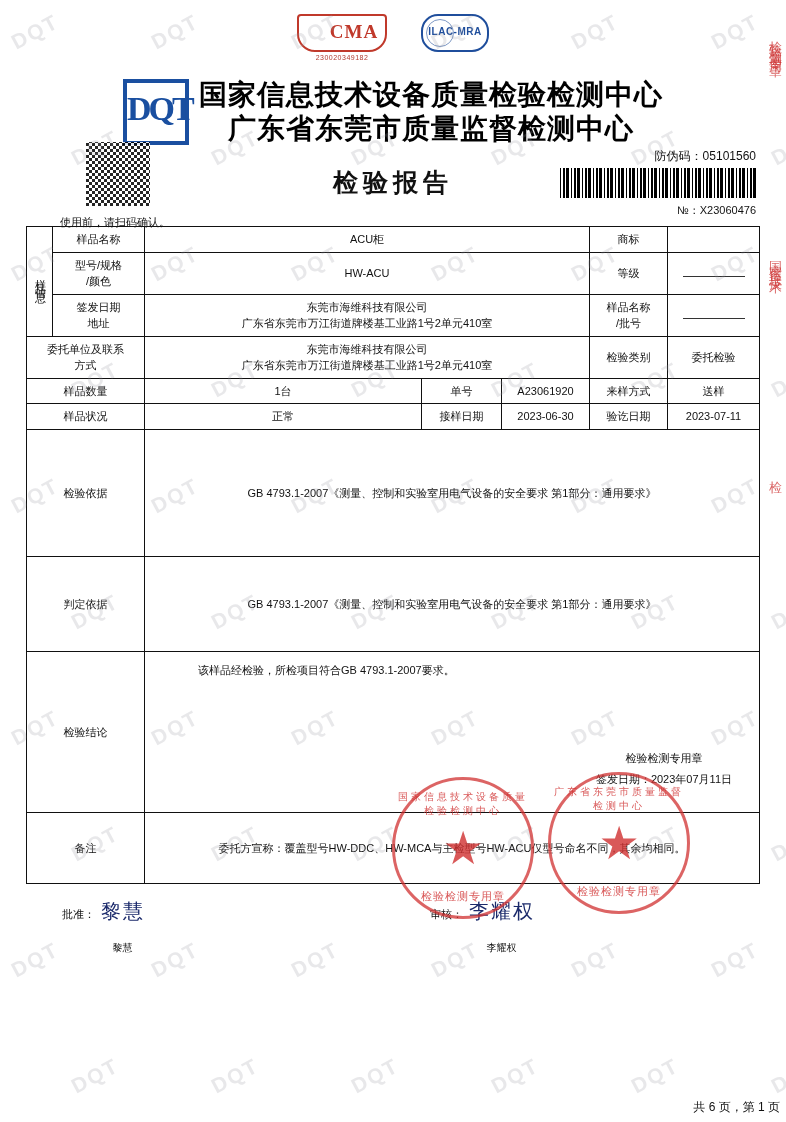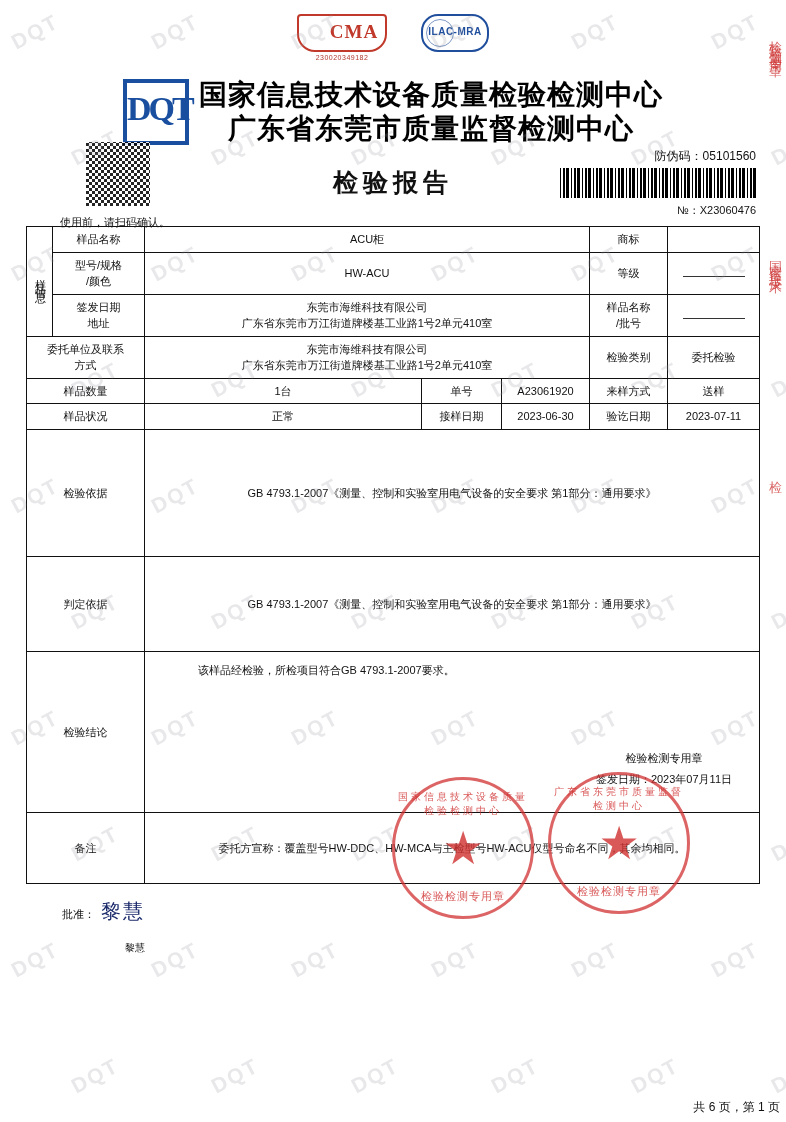--- a/index.html
+++ b/index.html
@@ -319,21 +319,21 @@
   
   .sign-row {
     position: relative;
     height: 70px;
     margin-top: 14px;
     font-size: 11px;
   }
   .sign-cell {
     position: absolute;
     top: 0;
-    text-align: right;
+    text-align: center;
   }
   #sign-approve { left: 36px; }
   #sign-review  { left: 404px; }
   #sign-edit    { left: 588px; }
   .sign-label { display: inline-block; }
   .handwrite {
     font-family: "Liberation Serif", serif;
     font-size: 20px;
     color: #1b2a6b;
     margin-left: 6px;
@@ -558,20 +558,24 @@
       <td colspan="5" class="val-left">委托方宣称：覆盖型号HW-DDC、HW-MCA与主检型号HW-ACU仅型号命名不同，其余均相同。</td>
     </tr>
   </tbody>
     </table>
 
   <div class="sign-row">
     <div class="sign-cell" id="sign-approve">
       <span class="sign-label">批准：</span><span class="handwrite">黎慧</span>
       <div class="sign-name">黎慧</div>
     </div>
+    <div class="sign-cell" id="sign-review">
+      <span class="sign-label">审核：</span><span class="handwrite">李耀权</span>
+      <div class="sign-name">李耀权</div>
+    </div>
   </div>
 
   <div class="page-count">共 6 页，第 1 页</div>
 </div>
 
 <div class="stamp" id="stamp-1">
   <div class="top-text">国家信息技术设备质量检验检测中心</div>
   <div class="star">★</div>
   <div class="bottom-text">检验检测专用章</div>
 </div>

